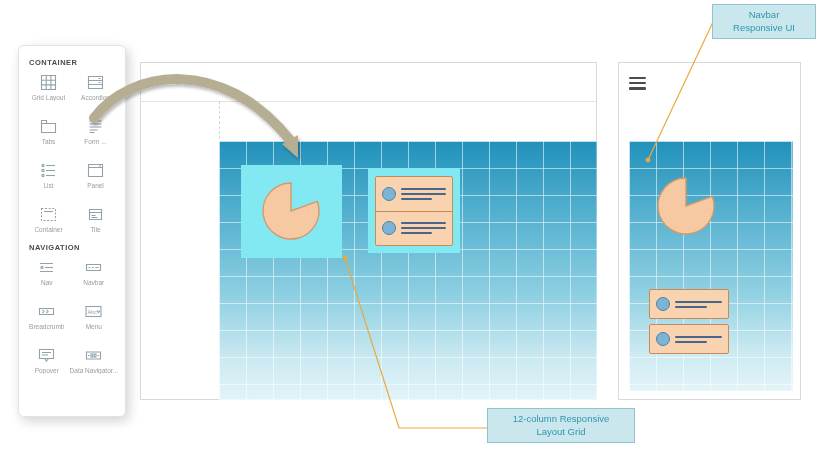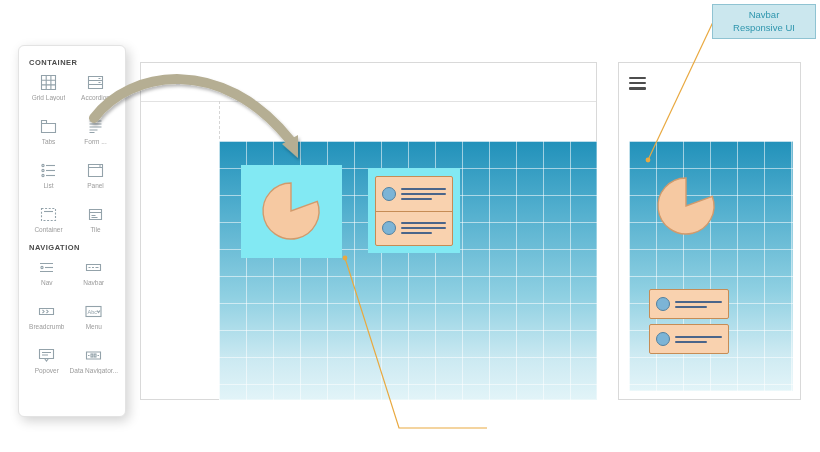--- a/index.html
+++ b/index.html
@@ -257,14 +257,16 @@
       <polygon points="298,158 282,144 298,135" fill="#b5ae93"></polygon>
     </g>
     <polyline points="713,22 648,160" stroke="#e9a940" stroke-width="1.2" fill="none"></polyline>
     <circle cx="648" cy="160" r="2.4" fill="#e9a940"></circle>
     <polyline points="487,428 399,428 345,258" stroke="#e9a940" stroke-width="1.2" fill="none"></polyline>
     <circle cx="345" cy="258" r="2.4" fill="#e9a940"></circle>
   </svg>
 
   <div class="callout callout-mobile">Navbar
 Responsive UI</div>
+  <div class="callout callout-grid">12-column Responsive
+Layout Grid</div>
 
 </div>
 
 </body></html>

